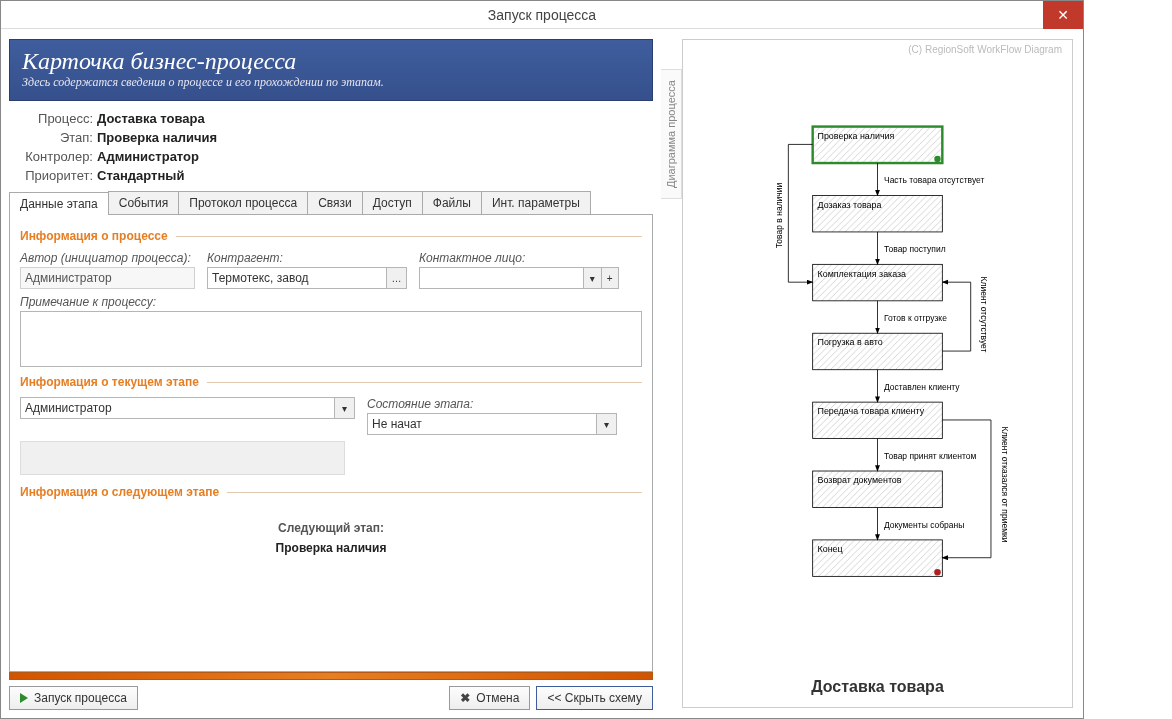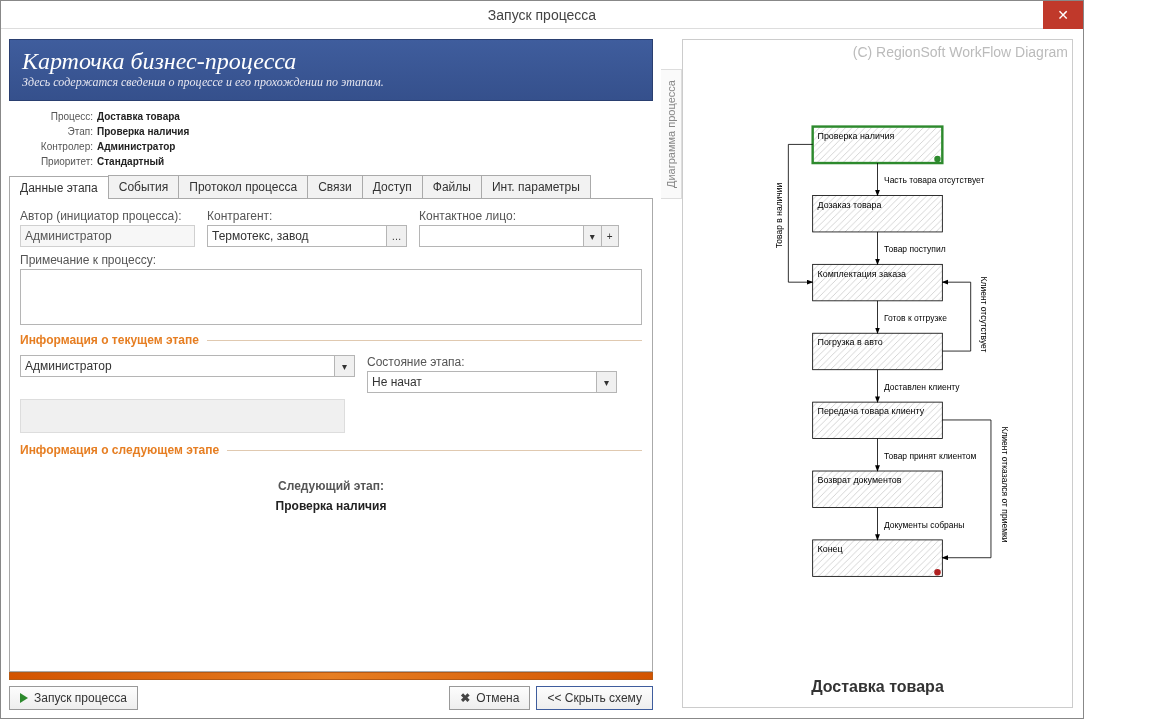--- a/index.html
+++ b/index.html
@@ -72,21 +72,21 @@
     font-style: italic;
     font-size: 12px;
     color: #e6e6f0;
   }
   .props {
     padding: 10px 4px 6px 4px;
     display: grid;
     grid-template-columns: 80px auto;
     row-gap: 4px;
     column-gap: 4px;
-    font-size: 10px;
+    font-size: 13px;
   }
   .props .lbl { text-align: right; color: #555; }
   .props .val { font-weight: bold; color: #222; }
   .tabs {
     display: flex;
     border-bottom: 1px solid #aaa;
     margin-top: 2px;
   }
   .tab {
     padding: 4px 10px;
@@ -123,21 +123,21 @@
     flex: 1;
     height: 1px;
     background: #e0c9b0;
   }
   .form-row {
     display: flex;
     gap: 12px;
     margin-bottom: 6px;
   }
   .form-col { display: flex; flex-direction: column; gap: 2px; }
-  .form-label { color: #555; font-size: 12px; }
+  .form-label { color: #555; font-size: 12px; font-style: italic; }
   .field {
     display: flex;
     align-items: stretch;
   }
   .textbox {
     border: 1px solid #b5b5b5;
     background: #fff;
     padding: 2px 4px;
     height: 22px;
     font-size: 12px;
@@ -227,22 +227,22 @@
     margin-top: 30px;
   }
   .diagram-box {
     flex: 1;
     border: 1px solid #ccc;
     position: relative;
     background: #fff;
   }
   .copyright {
     position: absolute;
-    top: 4px; right: 4px;
-    font-size: 14px;
+    top: 4px; right: 10px;
+    font-size: 10px;
     color: #bbb;
   }
   .diagram-svg {
     width: 100%;
     height: calc(100% - 40px);
   }
   .diag-title {
     text-align: center;
     font-weight: bold;
     font-size: 16px;
@@ -311,20 +311,24 @@
         <div class="tab">События</div>
         <div class="tab">Протокол процесса</div>
         <div class="tab">Связи</div>
         <div class="tab">Доступ</div>
         <div class="tab">Файлы</div>
         <div class="tab">Инт. параметры</div>
       </div>
 
       <div class="tab-body">
 
+        <div class="section-title">
+          <span>Информация о процессе</span>
+          <div class="line"></div>
+        </div>
         <div class="form-row">
           <div class="form-col" style="width:175px;">
             <span class="form-label">Автор (инициатор процесса):</span>
             <div class="field">
               <input class="textbox disabled" readonly="" value="Администратор" style="">
             </div>
           </div>
           <div class="form-col" style="width:200px;">
             <span class="form-label">Контрагент:</span>
             <div class="field">

